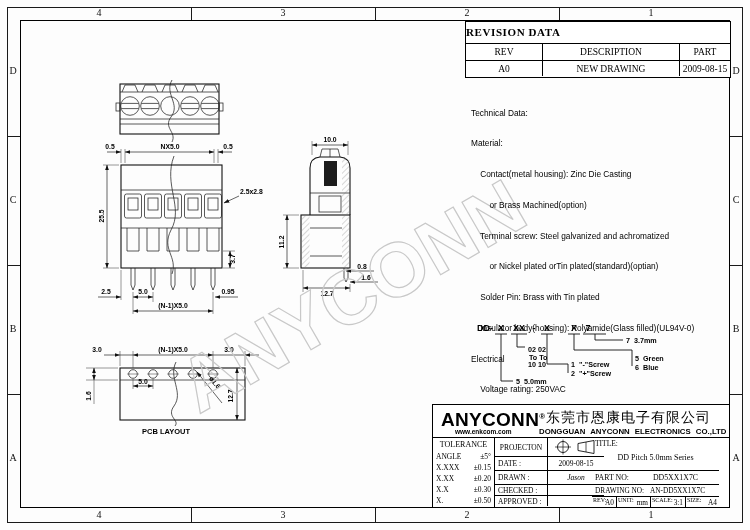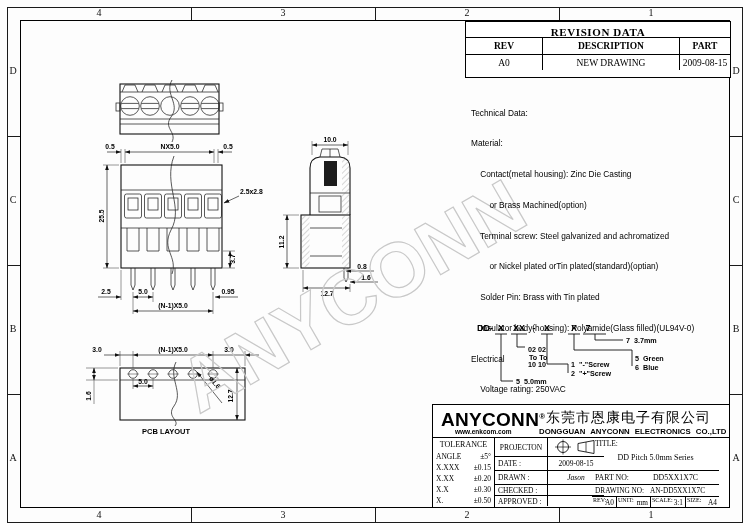--- a/index.html
+++ b/index.html
@@ -18,27 +18,27 @@
   .dl{fill:none;stroke:#222;stroke-width:0.7}
   .ex{fill:none;stroke:#444;stroke-width:0.55}
   .cl{fill:none;stroke:#111;stroke-width:0.9}
   .dt{font:bold 6.8px "Liberation Sans",sans-serif;fill:#000}
   .oc{font:bold 9px "Liberation Sans",sans-serif;fill:#000}
   .os{font:bold 7.2px "Liberation Sans",sans-serif;fill:#000}
   .pl{font:bold 7.5px "Liberation Sans",sans-serif;fill:#000}
   .wm{font:bold 76px "Liberation Sans",sans-serif;fill:none;stroke:#c8c8c8;stroke-width:1.2px}
   .techtext{left:471px;top:87px;font-size:8.3px;line-height:10.25px;color:#000;white-space:pre}
   .rev{left:465px;top:21px;width:266px;height:57px;border:1px solid #000;font-family:"Liberation Serif",serif;background:#fff;color:#000}
-  .rev .t{height:16px;border-bottom:1px solid #000;text-align:center;font-weight:bold;font-size:11px;line-height:21px;letter-spacing:0.6px}
+  .rev .t{height:22px;border-bottom:1px solid #000;text-align:left;font-weight:bold;font-size:11px;line-height:21px;letter-spacing:0.6px}
   .rev .r{display:flex;height:17px;border-bottom:1px solid #000;font-size:9.5px}
   .rev .r.last{border-bottom:none;height:15px}
   .rev .c1{width:77px;border-right:1px solid #000;text-align:center;line-height:16px}
   .rev .c2{flex:1;border-right:1px solid #000;text-align:center;line-height:16px}
   .rev .c3{width:50px;text-align:center;line-height:16px}
-  .rev .hd{font-weight:bold}
+  .rev .hd{font-weight:normal}
   .tb{left:432px;top:404px;width:298px;height:104px;border:1.5px solid #000;background:#fff;font-family:"Liberation Serif",serif;color:#000}
   .banner{position:relative;height:33px;border-bottom:1px solid #000}
   .logo{position:absolute;left:8px;top:2px;font-family:"Liberation Sans",sans-serif;font-weight:bold;font-size:19px;letter-spacing:0.3px;line-height:20px}
   .reg{font-size:8px;vertical-align:super;font-weight:bold}
   .cn{position:absolute;left:113px;top:4px;font-size:14px;letter-spacing:1px;font-family:"Liberation Sans",sans-serif}
   .www{position:absolute;left:22px;top:23px;font-size:6.5px;font-weight:bold;font-family:"Liberation Sans",sans-serif}
   .en{position:absolute;left:106px;top:22px;font-size:7.8px;font-weight:bold;word-spacing:3px;font-family:"Liberation Sans",sans-serif}
   .tbgrid{position:relative;height:69px}
   .tolcol{position:absolute;left:0;top:0;width:62px;height:69px;border-right:1px solid #000}
   .tolhead{text-align:center;font-size:8px;line-height:13px}

